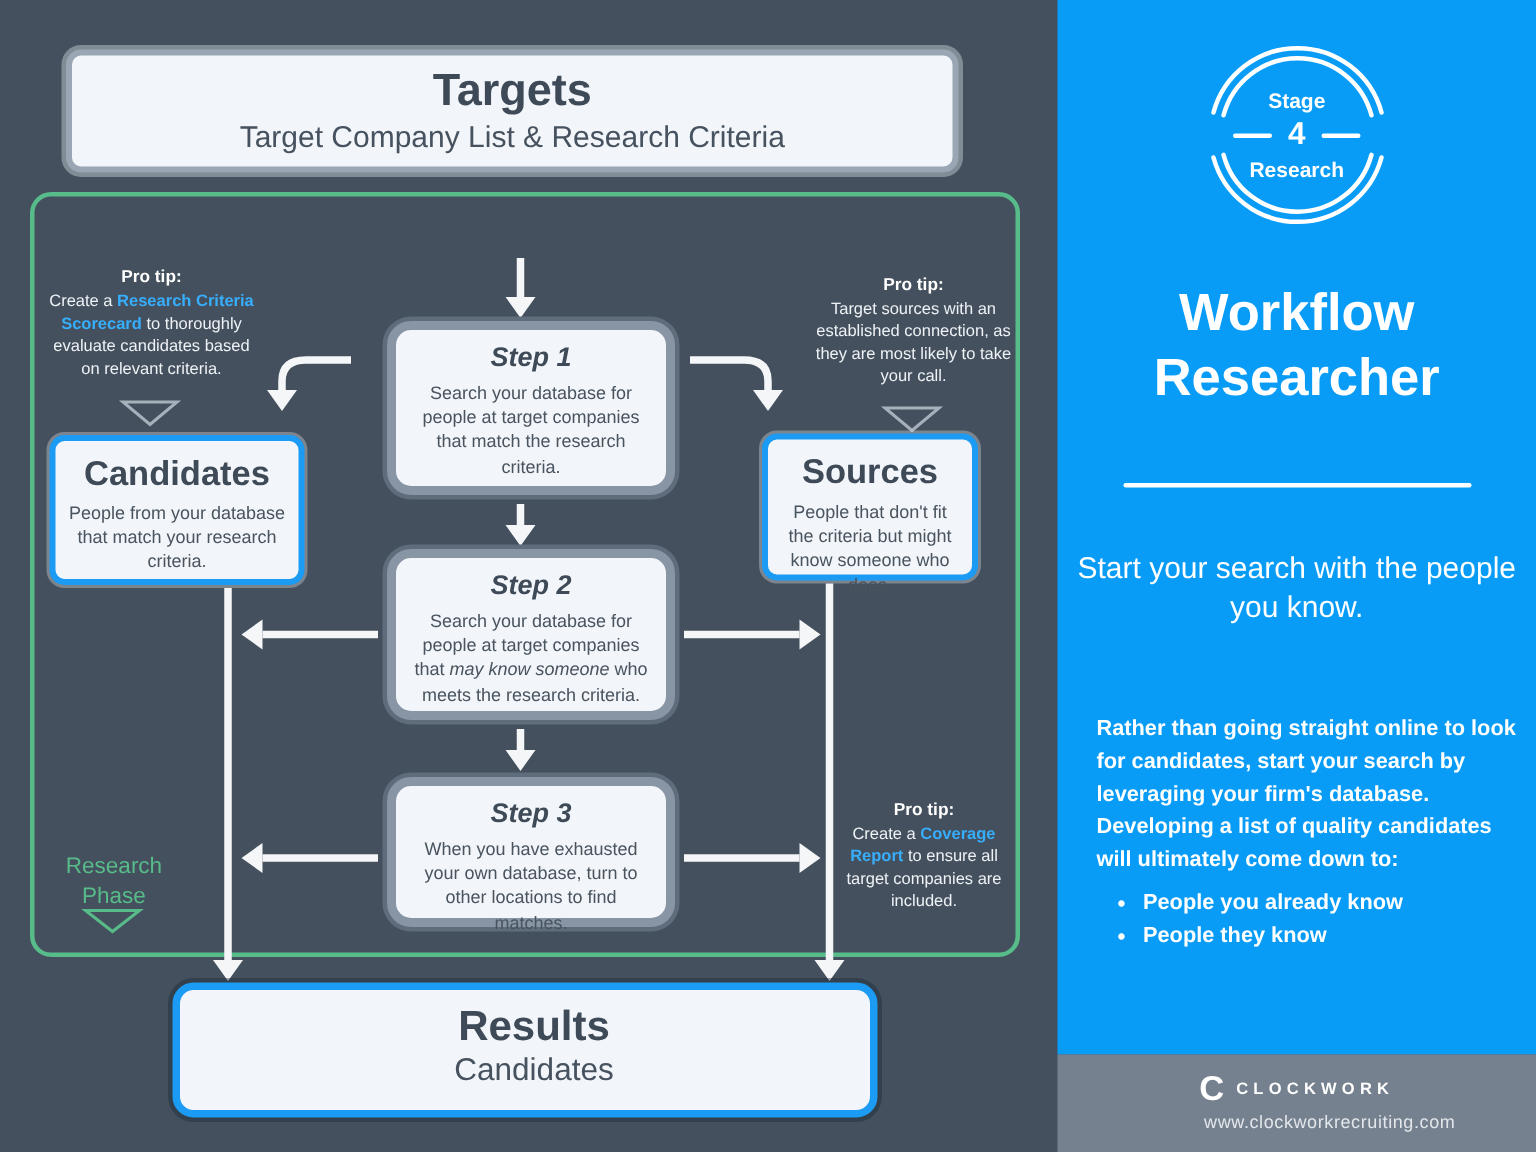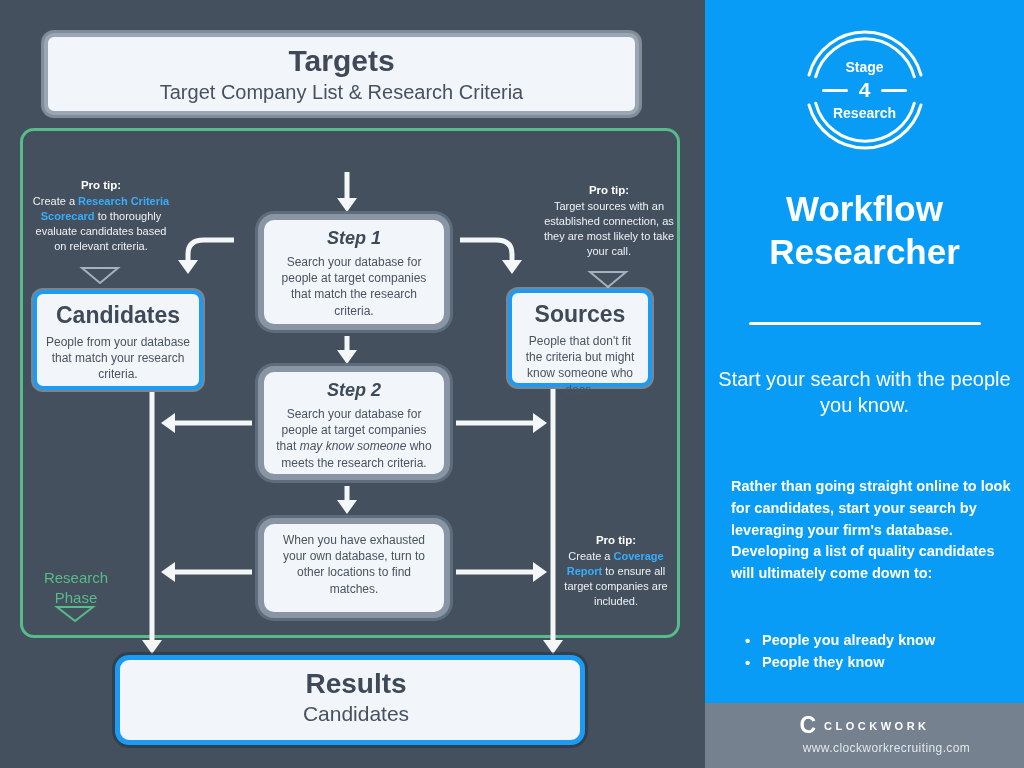--- a/index.html
+++ b/index.html
@@ -85,21 +85,21 @@
     width:232px; height:3px; background:#fff; border-radius:2px;
   }
   .sb-tagline {
     position:absolute; top:366px; left:0; width:100%; text-align:center;
     font-size:20px; line-height:1.32;
   }
   .sb-body {
     position:absolute; top:458px; left:26px; width:288px;
     font-size:14.5px; line-height:1.5; font-weight:700;margin-top:18px;
   }
-  .sb-bullets { position:absolute; top:592px; left:40px; width:270px; list-style:none;margin-top:38px; }
+  .sb-bullets { position:absolute; top:592px; left:40px; width:270px; list-style:none; }
   .sb-bullets li {
     position:relative; padding-left:17px; font-size:14.5px; font-weight:700; line-height:1.5;
   }
   .sb-bullets li::before {
     content:"•"; position:absolute; left:0; top:0; font-size:15px;
   }
   
   .footer {
     position:absolute; left:705px; top:703px; width:319px; height:65px;
     background:#76818f; color:#fff; z-index:4; text-align:center;
@@ -199,20 +199,21 @@
     <div class="side-title">Sources</div>
     <div class="side-text">People that don't fit the criteria but might know someone who does.</div>
   </div>
 
   <div class="box step step2">
     <div class="step-title">Step 2</div>
     <div class="step-text"><span>Search your database for people at target companies that </span><i>may know someone</i><span> who meets the research criteria.</span></div>
   </div>
 
   <div class="box step step3">
+    <div class="step-title">Step 3</div>
     <div class="step-text">When you have exhausted your own database, turn to other locations to find matches.</div>
   </div>
 
   <div class="protip protip-bottom">
     <div class="protip-label">Pro tip:</div>
     <div><span>Create a </span><span class="link">Coverage Report</span><span> to ensure all target companies are included.</span></div>
   </div>
 
   <div class="research-phase">
     <div>Research</div>

